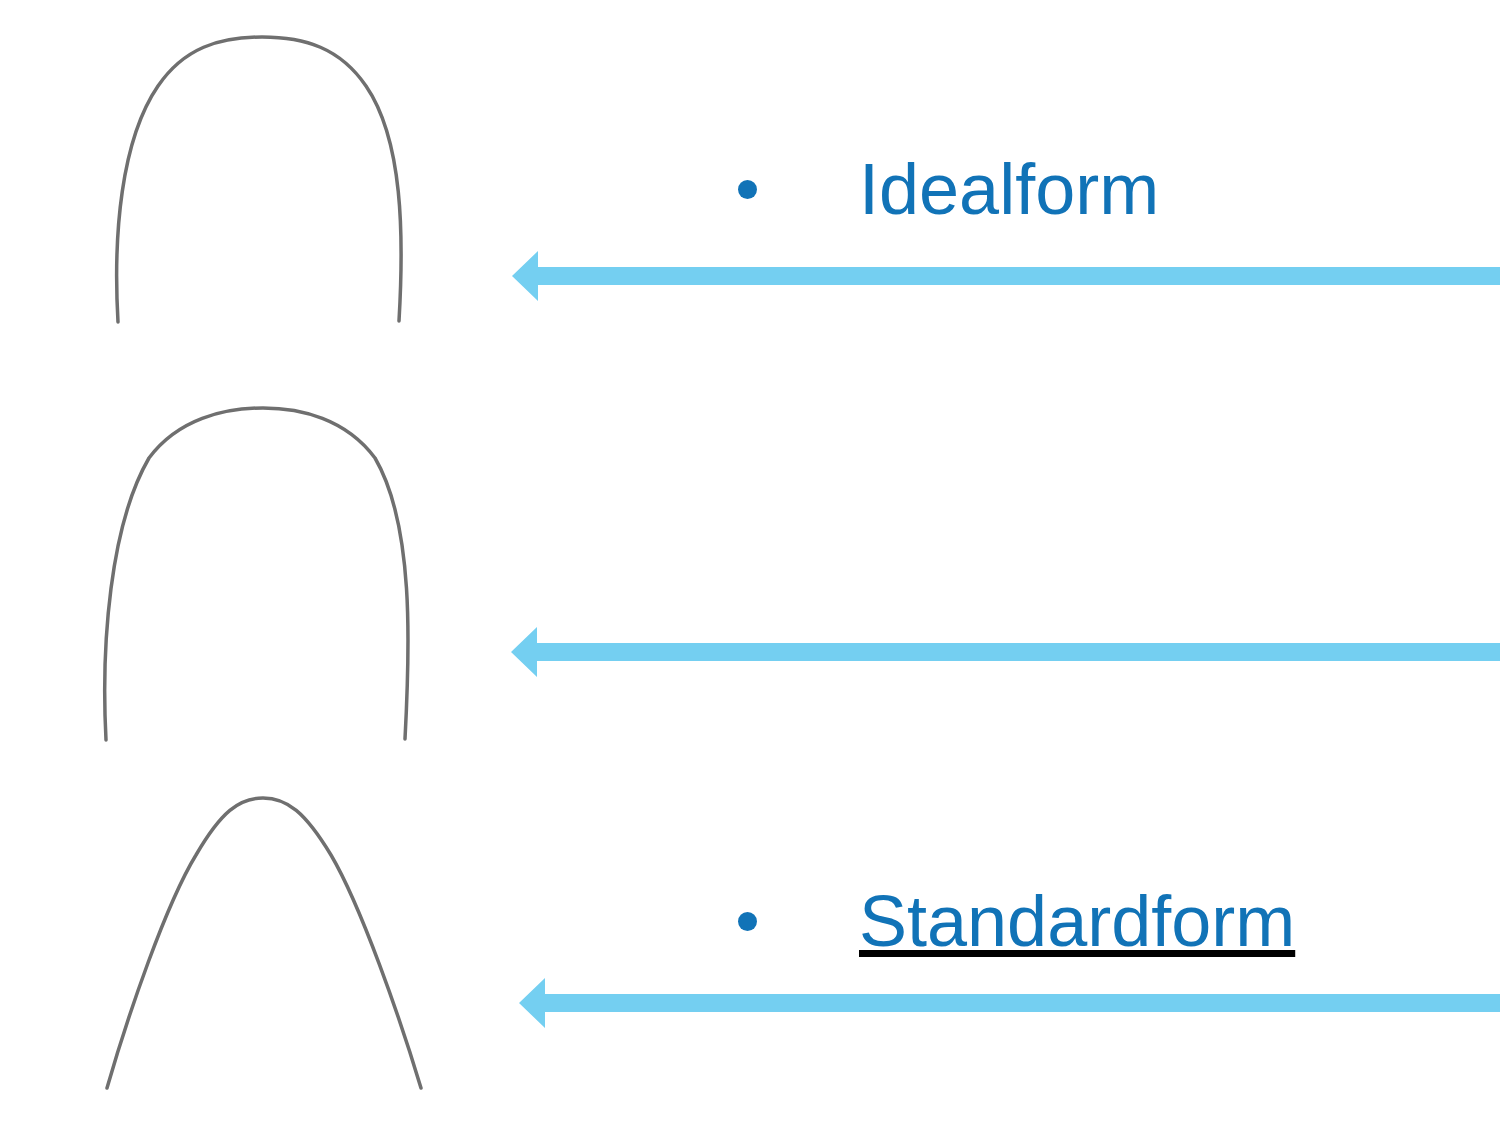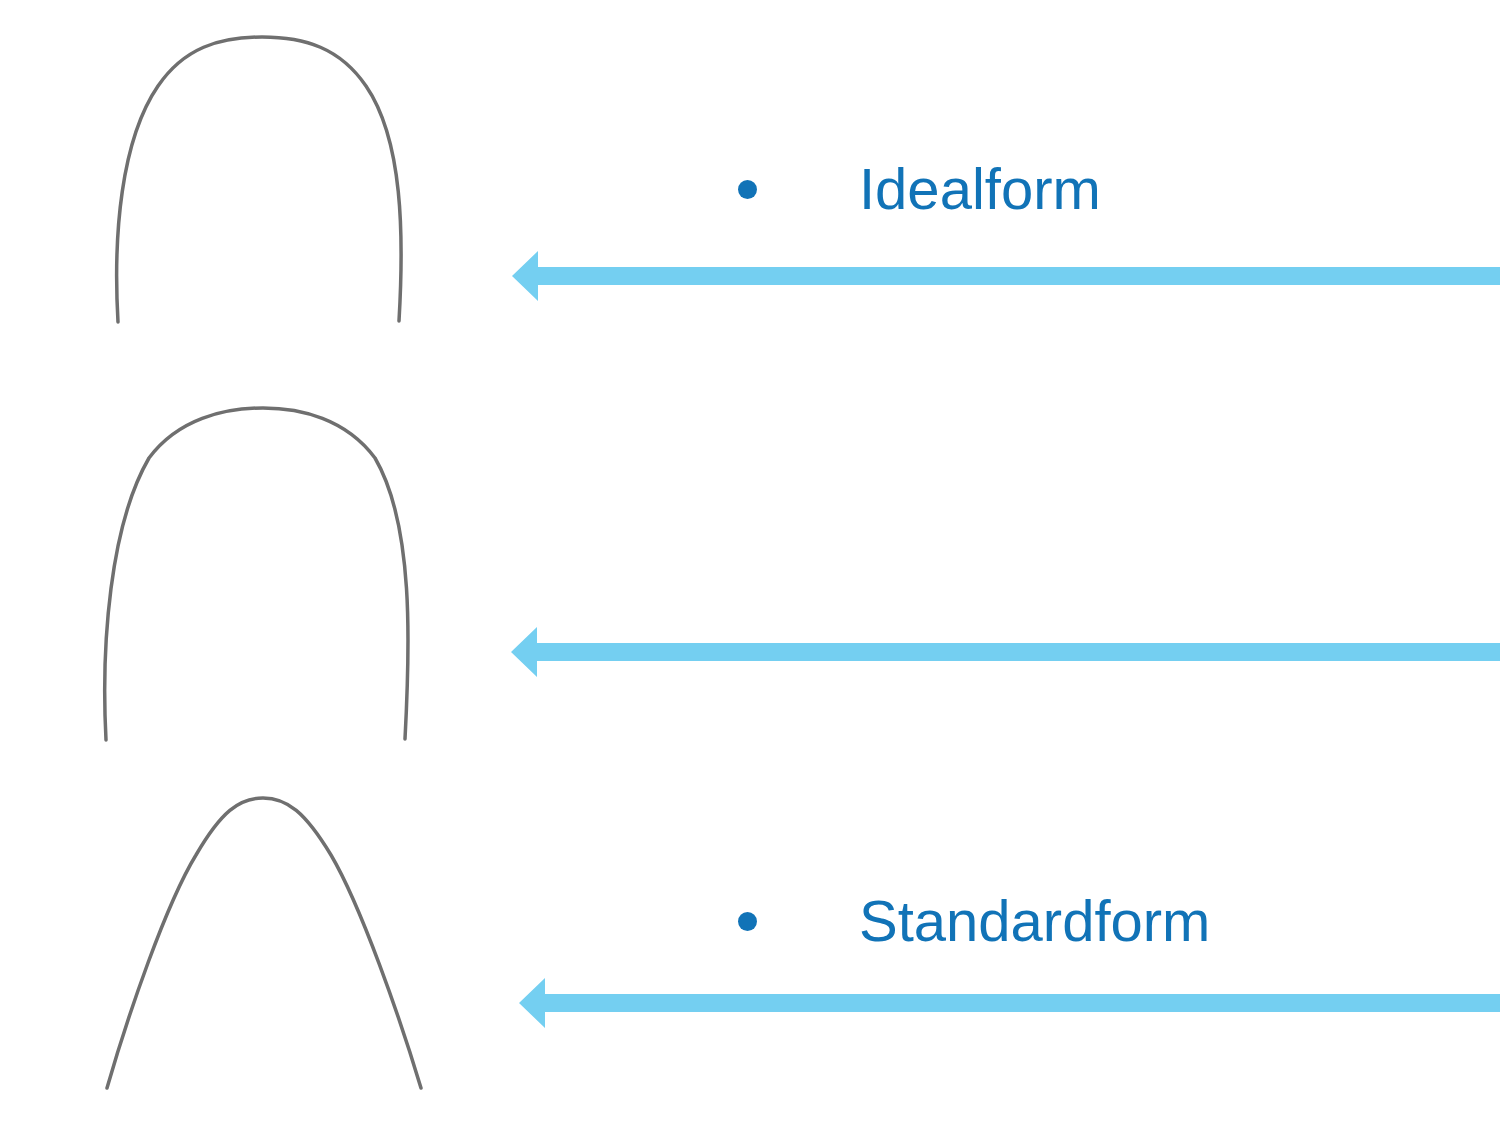--- a/index.html
+++ b/index.html
@@ -42,28 +42,28 @@
   }
   .bullet {
     width: 19px;
     height: 19px;
     border-radius: 50%;
     background: var(--bullet, #1173b7);
     flex: 0 0 auto;
   }
   .label-text {
     margin-left: 102px;
-    font-size: 58px;
+    font-size: 72px;
     line-height: 88px;
     color: var(--label-text, #1173b7);
     white-space: nowrap;
   }
   .row-1 { top: 145px; }
   .row-2 { top: 514px; }
-  .row-3 { top: 877px; }
+  .row-3 { top: 877px; text-decoration: underline; }
 </style>
 </head>
 <body>
 
 <div id="slide" style="--background: #ffffff; --label-text: #1173b7; --bullet: #1173b7; --arrow: #74cff1; --wire: #6f6f6f;">
 
   <svg id="diagram-layer" viewBox="0 0 1500 1125" xmlns="http://www.w3.org/2000/svg" aria-hidden="true">
 
     <path class="wire" d="M 118,322
              C 113,235 121,140 158,86

